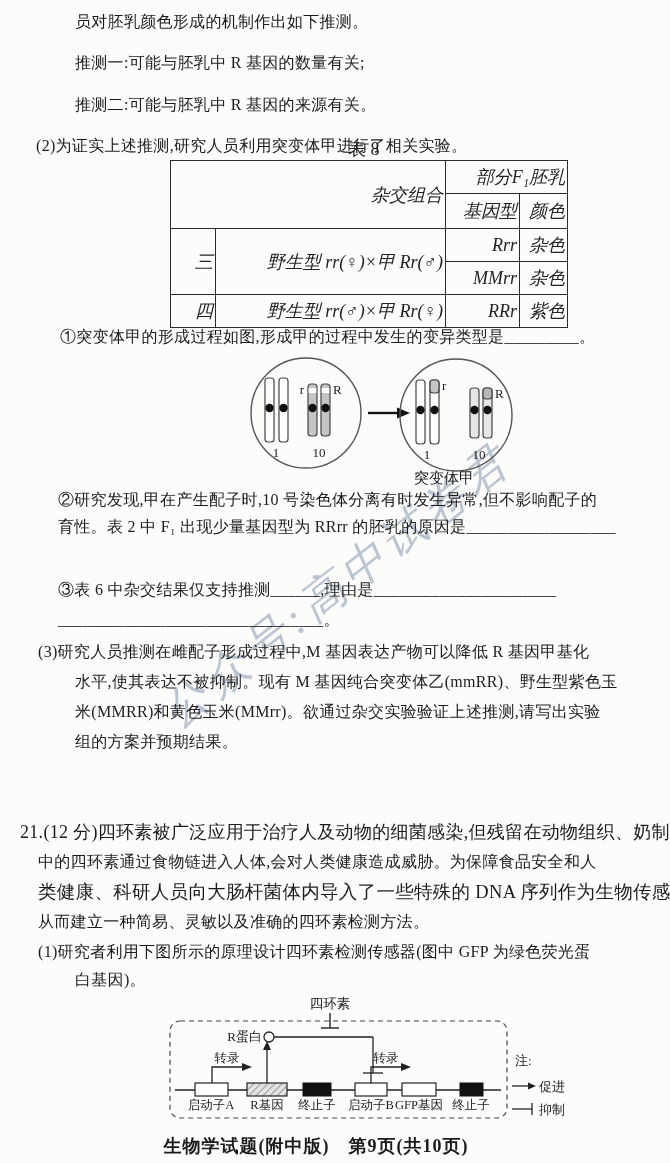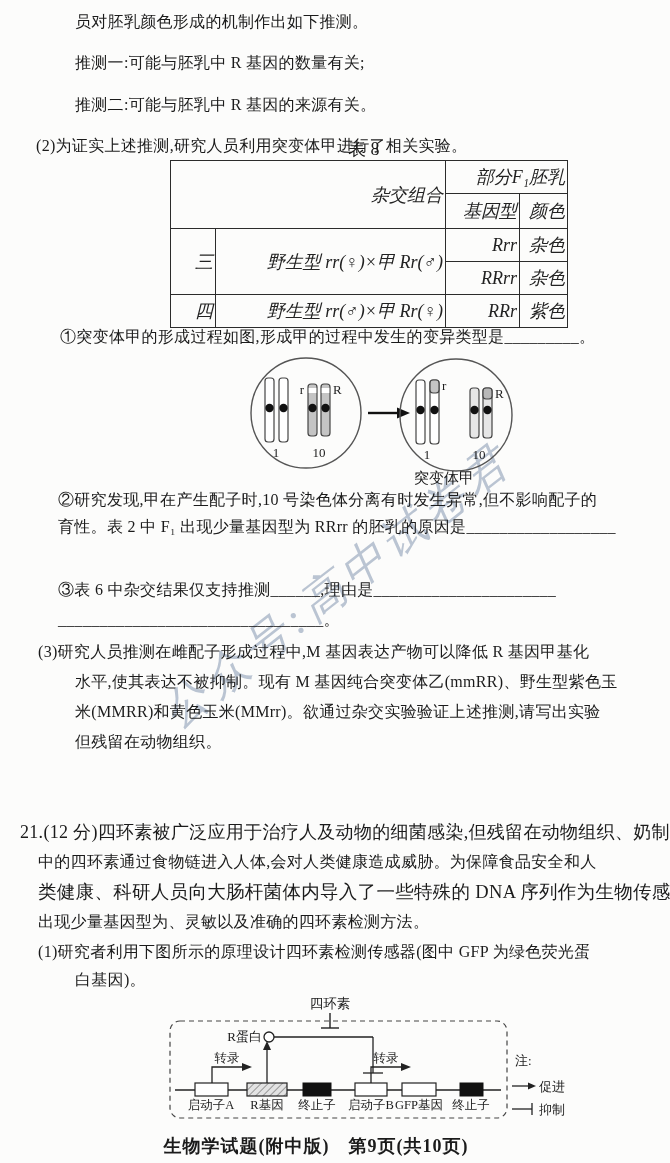--- a/index.html
+++ b/index.html
@@ -60,21 +60,21 @@
       <td>基因型</td>
       <td>颜色</td>
     </tr>
     <tr style="height:33px">
       <td rowspan="2">三</td>
       <td rowspan="2">野生型 rr(♀)×甲 Rr(♂)</td>
       <td>Rrr</td>
       <td>杂色</td>
     </tr>
     <tr style="height:28px">
-      <td>RRrr</td>
+      <td>MMrr</td>
       <td>杂色</td>
     </tr>
     <tr style="height:28px">
       <td>四</td>
       <td>野生型 rr(♂)×甲 Rr(♀)</td>
       <td>RRr</td>
       <td>紫色</td>
     </tr>
   </tbody>
     </table>
@@ -131,26 +131,26 @@
   </svg>
 
   <div class="ln" style="left:58px;top:488px">②研究发现,甲在产生配子时,10 号染色体分离有时发生异常,但不影响配子的</div>
   <div class="ln" style="left:58px;top:515px">育性。表 2 中 F₁ 出现少量基因型为 RRrr 的胚乳的原因是__________________</div>
   <div class="ln" style="left:58px;top:578px">③表 6 中杂交结果仅支持推测______,理由是______________________</div>
   <div class="ln" style="left:58px;top:608px">________________________________。</div>
 
   <div class="ln" style="left:38px;top:640px">(3)研究人员推测在雌配子形成过程中,M 基因表达产物可以降低 R 基因甲基化</div>
   <div class="ln" style="left:75px;top:670px">水平,使其表达不被抑制。现有 M 基因纯合突变体乙(mmRR)、野生型紫色玉</div>
   <div class="ln" style="left:75px;top:700px">米(MMRR)和黄色玉米(MMrr)。欲通过杂交实验验证上述推测,请写出实验</div>
-  <div class="ln" style="left:75px;top:730px">但残留在动物组织。</div>
+  <div class="ln" style="left:75px;top:730px">组的方案并预期结果。</div>
 
   <div class="ln" style="left:20px;top:820px;font-size:18px">21.(12 分)四环素被广泛应用于治疗人及动物的细菌感染,但残留在动物组织、奶制品</div>
   <div class="ln" style="left:38px;top:850px">中的四环素通过食物链进入人体,会对人类健康造成威胁。为保障食品安全和人</div>
   <div class="ln" style="left:38px;top:880px;font-size:18.5px">类健康、科研人员向大肠杆菌体内导入了一些特殊的 DNA 序列作为生物传感器,</div>
-  <div class="ln" style="left:38px;top:910px">出现少量基因型为、灵敏以及准确的四环素检测方法。</div>
+  <div class="ln" style="left:38px;top:910px">从而建立一种简易、灵敏以及准确的四环素检测方法。</div>
   <div class="ln" style="left:38px;top:940px">(1)研究者利用下图所示的原理设计四环素检测传感器(图中 GFP 为绿色荧光蛋</div>
   <div class="ln" style="left:75px;top:968px">白基因)。</div>
 
   <svg style="left:165px;top:995px" width="402" height="135" viewBox="0 0 402 135">
     <defs>
       <pattern id="hatch" width="5" height="5" patternUnits="userSpaceOnUse" patternTransform="rotate(45)">
         <rect width="5" height="5" fill="#e3e3e3"></rect>
         <line x1="0" y1="0" x2="0" y2="5" stroke="#777" stroke-width="1.4"></line>
       </pattern>
     </defs>

